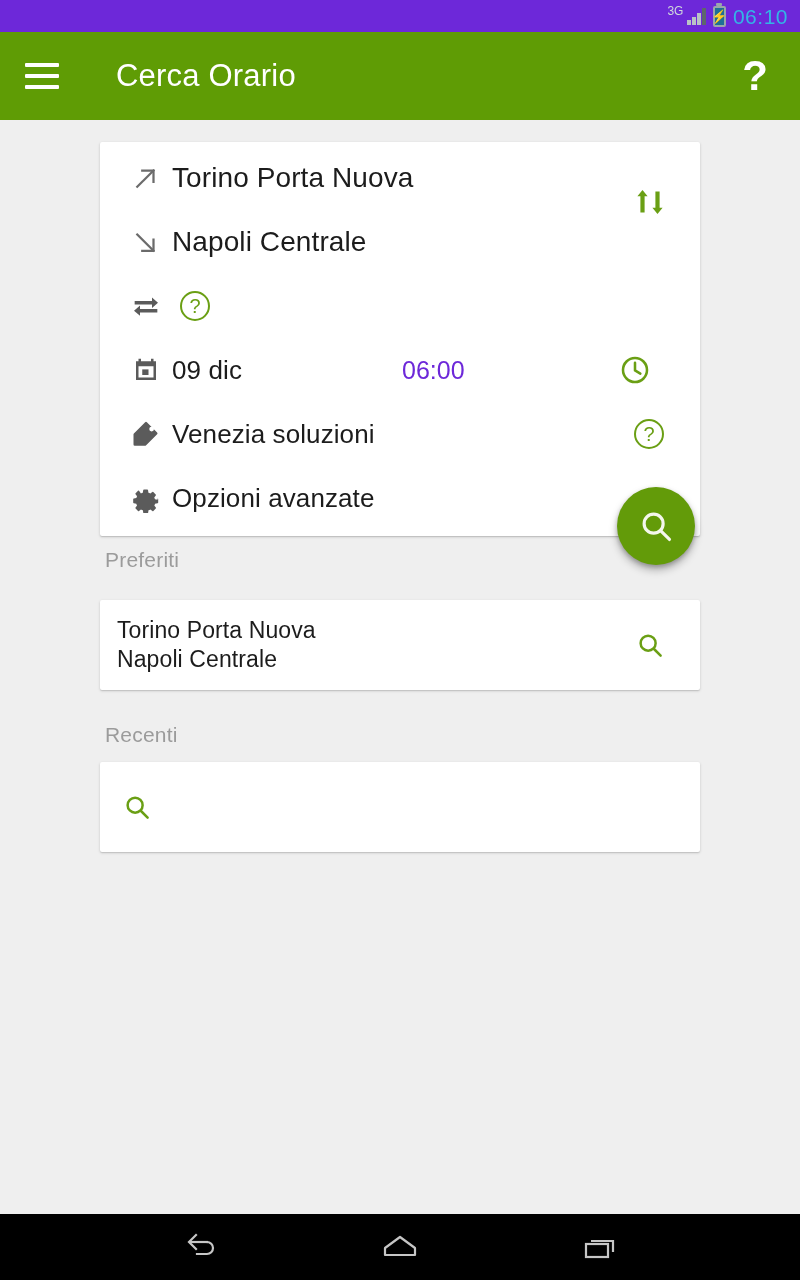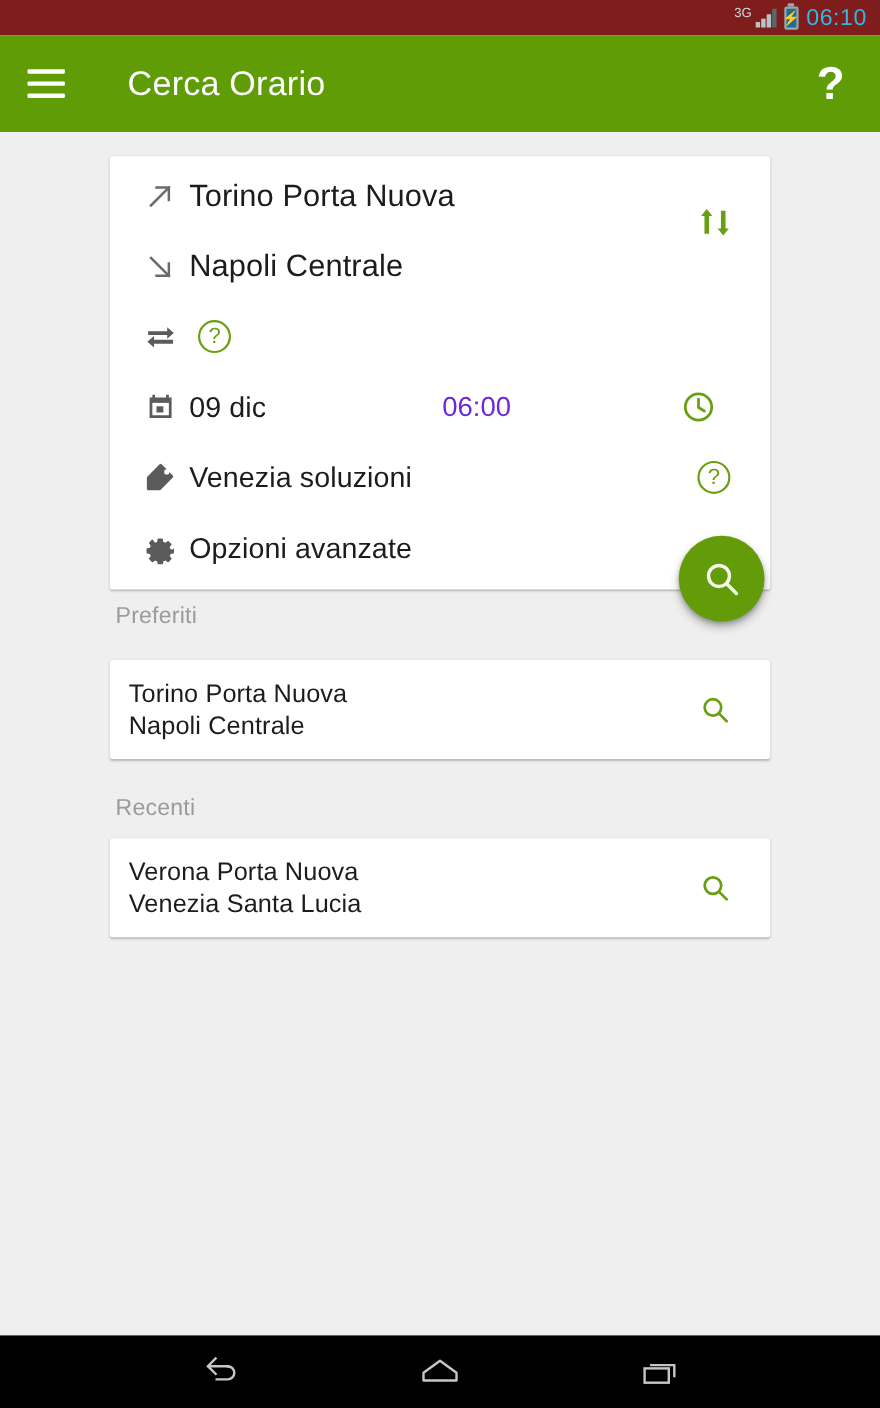--- a/index.html
+++ b/index.html
@@ -17,21 +17,21 @@
     width: 800px;
     height: 1280px;
     background: #efefef;
     display: flex;
     flex-direction: column;
   }
 
   
   .status-bar {
     height: 32px;
-    background: #7f1d1d;
+    background: #6d28d9;
     display: flex;
     align-items: center;
     justify-content: flex-end;
     padding-right: 12px;
     flex: 0 0 32px;
   }
   .status-right {
     display: flex;
     align-items: center;
     gap: 7px;
@@ -413,24 +413,20 @@
             <circle cx="10.5" cy="10.5" r="6"></circle>
             <line x1="15.2" y1="15.2" x2="20.5" y2="20.5"></line>
           </g>
         </svg>
       </div>
     </div>
 
     <div class="section-title" style="top:603px;">Recenti</div>
 
     <div class="list-card" style="top:642px;">
-      <div class="list-text">
-        <div>Verona Porta Nuova</div>
-        <div>Venezia Santa Lucia</div>
-      </div>
       <div class="list-search-ico">
         <svg width="30" height="30" viewBox="0 0 24 24">
           <g fill="none" stroke="#6a9f14" stroke-width="2" stroke-linecap="round">
             <circle cx="10.5" cy="10.5" r="6"></circle>
             <line x1="15.2" y1="15.2" x2="20.5" y2="20.5"></line>
           </g>
         </svg>
       </div>
     </div>
 

